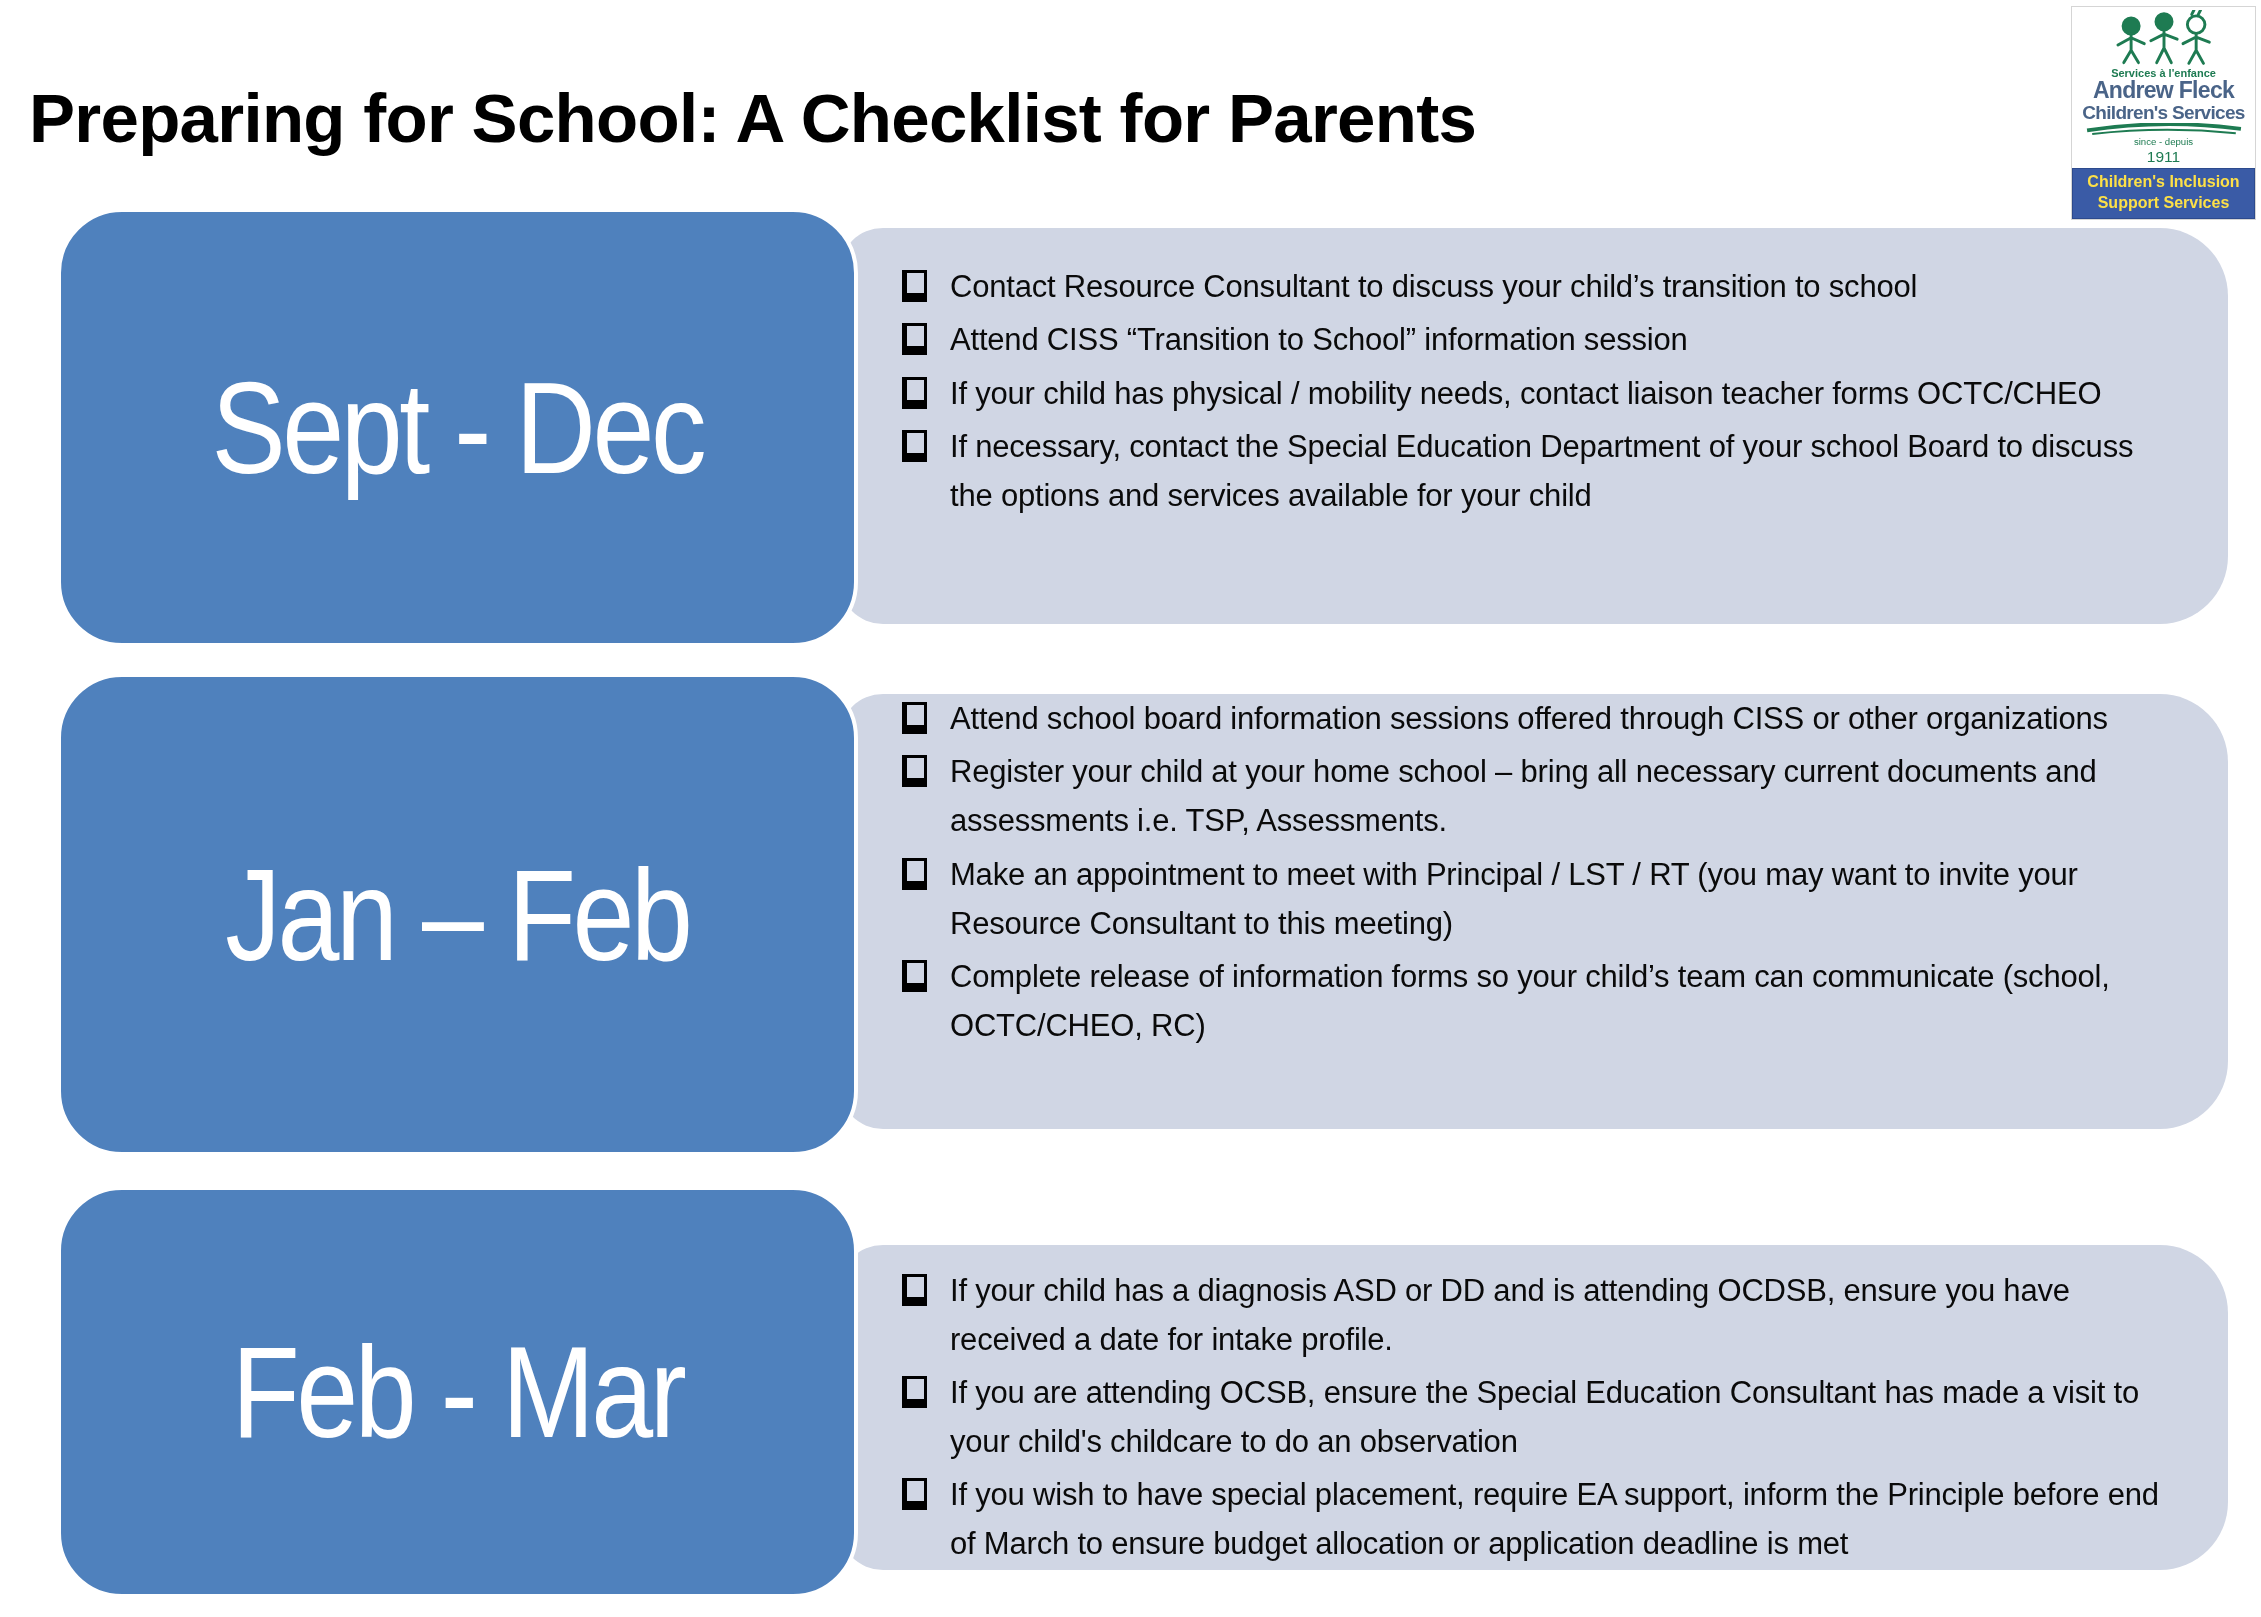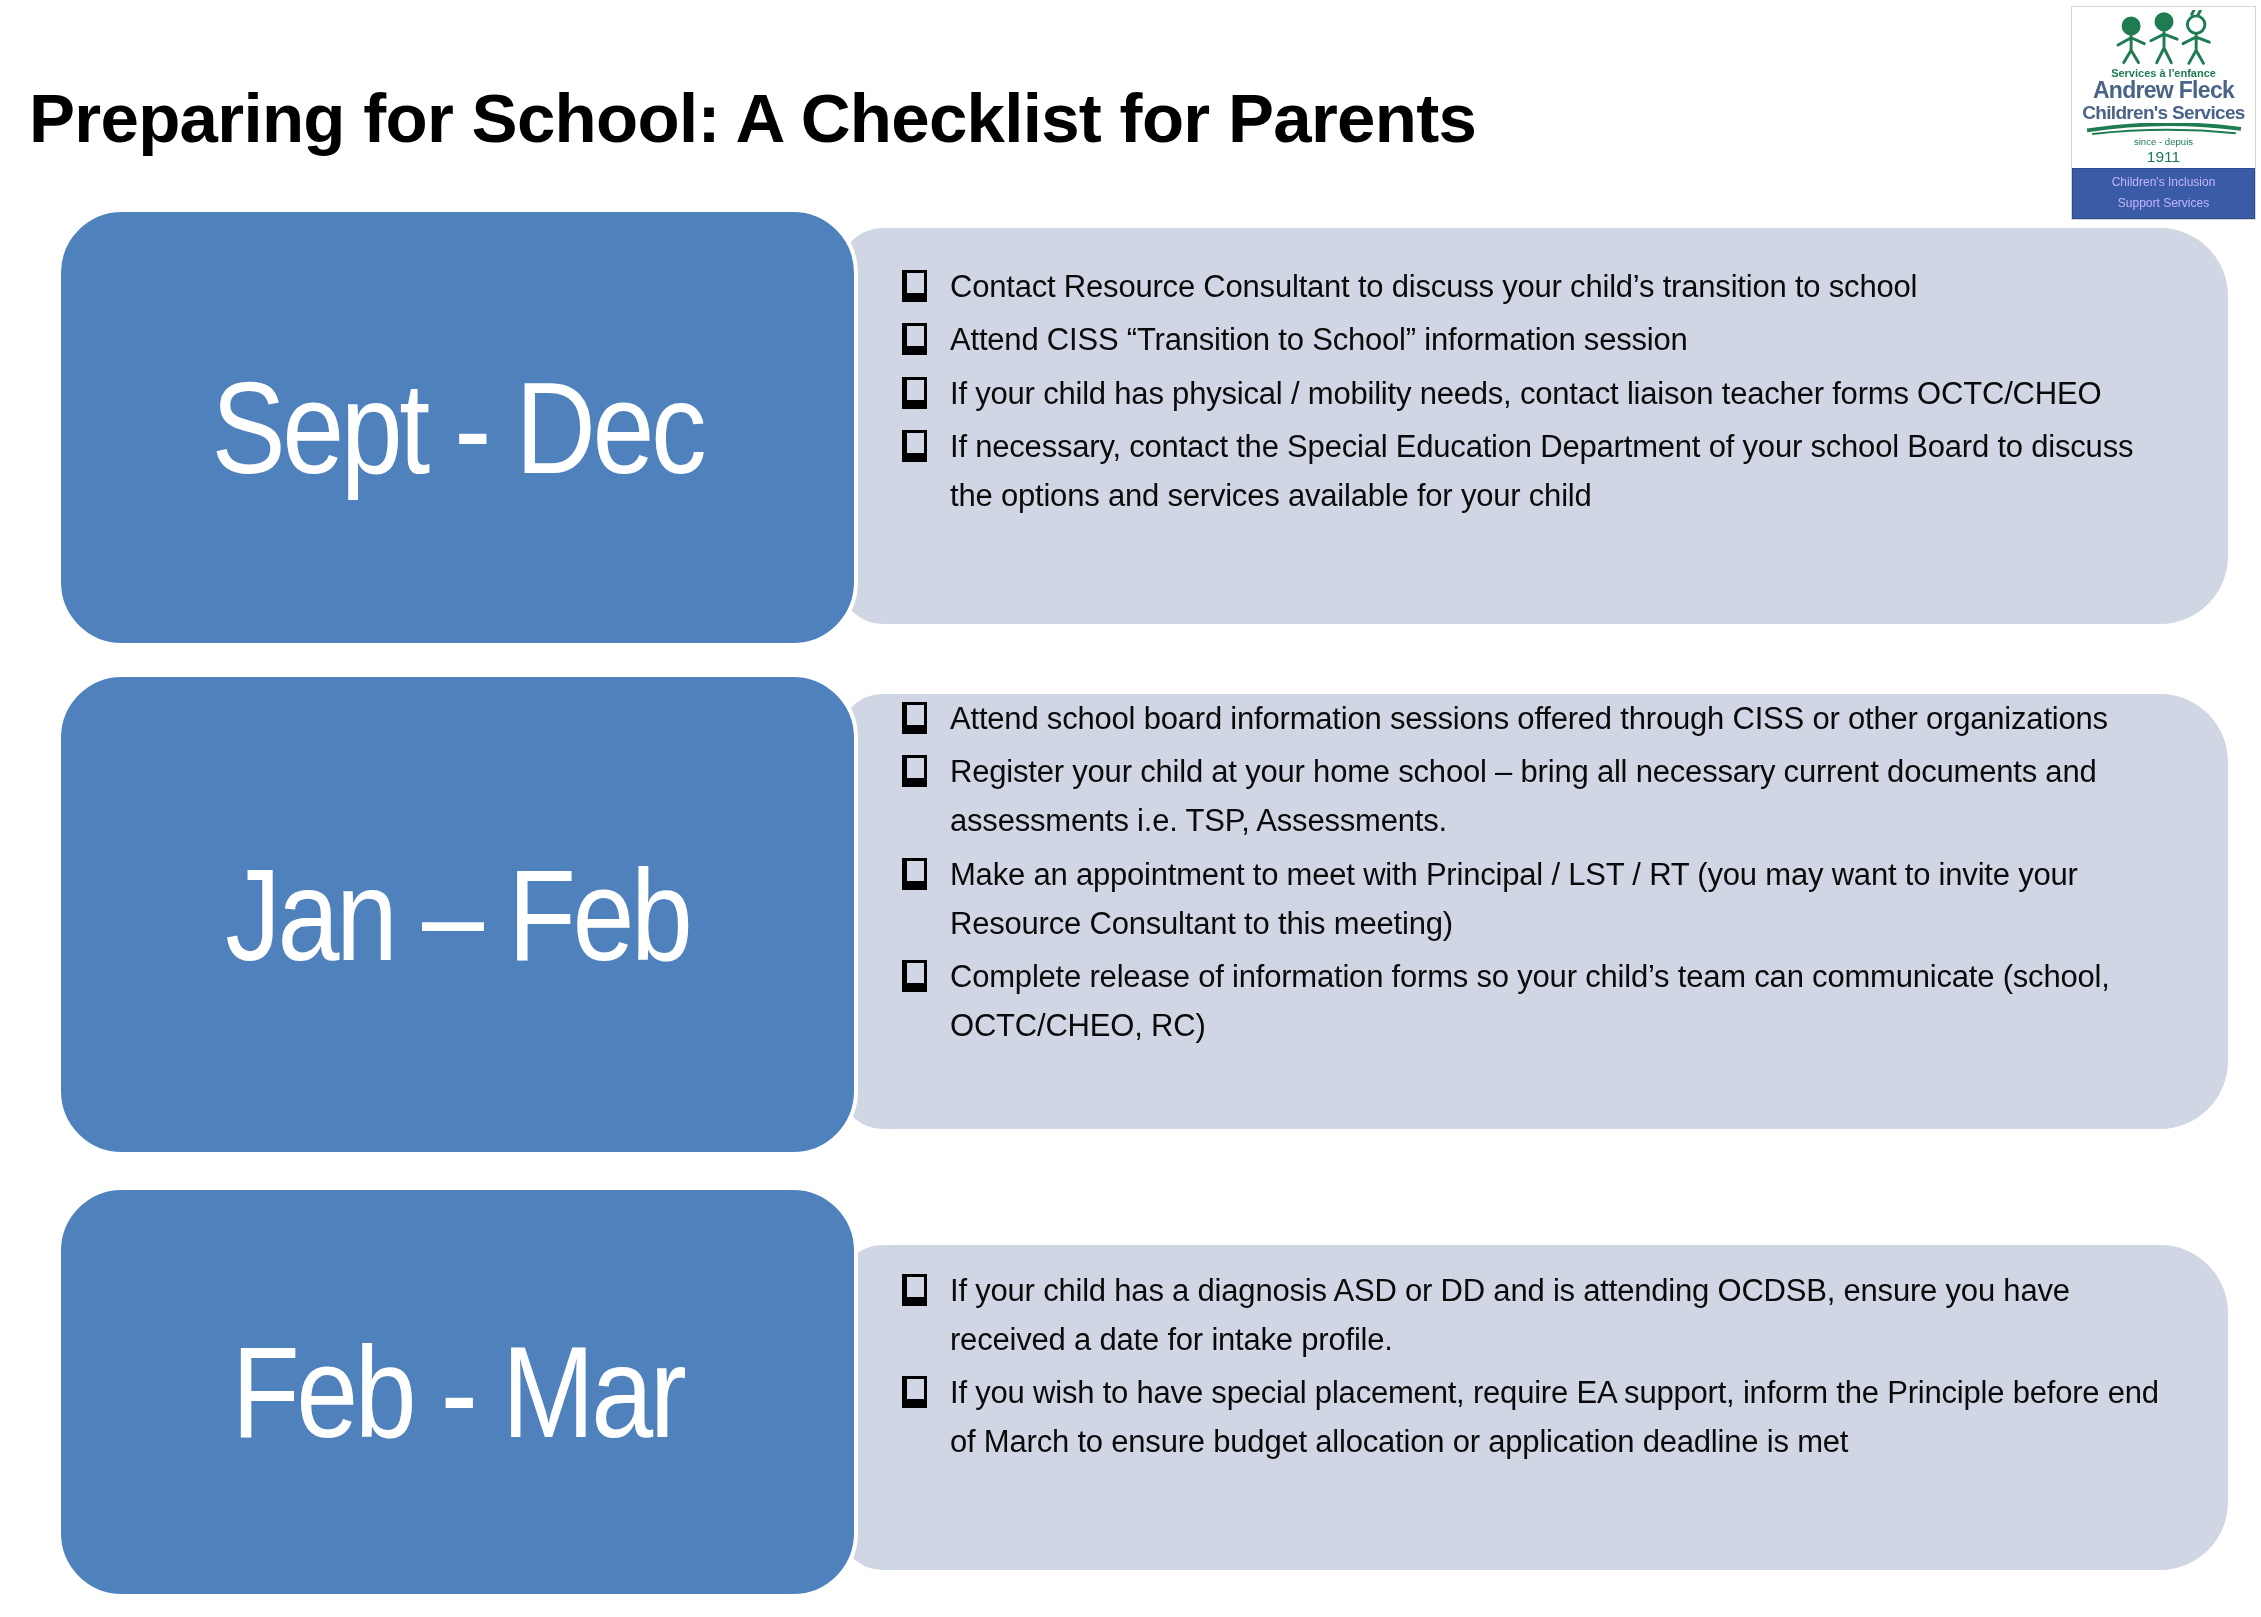--- a/index.html
+++ b/index.html
@@ -47,22 +47,22 @@
     text-align:center;z-index:3;
   }
   .logo-kids{display:block;margin:2.9px auto 0 auto;}
   .logo-top{font-size:11px;color:#1E7B52;font-weight:bold;line-height:12.5px;}
   .logo-name1{font-size:23px;color:#4A6488;font-weight:bold;line-height:23.5px;letter-spacing:-0.7px;}
   .logo-name2{font-size:19px;color:#4A6488;font-weight:bold;line-height:20px;letter-spacing:-0.7px;}
   .logo-swoosh{display:block;margin:0.7px auto;}
   .logo-since{font-size:9.6px;color:#1E7B52;line-height:10.3px;}
   .logo-year{font-size:15.5px;color:#1E7B52;line-height:17px;margin-bottom:3.7px;}
   .logo-banner{
-    background:#3A5BA6;border:1.5px solid #2d4a8d;color:#c4b5fd;
-    font-weight:normal;font-size:12px;line-height:20.6px;padding:2.9px 1.5px 4.4px 1.5px;
+    background:#3A5BA6;border:1.5px solid #2d4a8d;color:#fde047;
+    font-weight:bold;font-size:16px;line-height:20.6px;padding:2.9px 1.5px 4.4px 1.5px;
   }
 </style>
 </head>
 <body>
 
 <div class="page-title">Preparing for School: A Checklist for Parents</div>
 
 <div class="logo">
   <svg class="logo-kids" width="110" height="57" viewBox="0 0 150 78">
     <g stroke="#1E7B52" stroke-width="4" fill="none" stroke-linecap="round">
@@ -134,19 +134,23 @@
   <span class="boxlabel">Jan – Feb</span>
 </div>
 
 <div class="panel" style="top:1245px;height:325px;padding-top:20.6px;">
   <div class="item">
     <span class="cb"></span>
     <span class="itxt">If your child has a diagnosis ASD or DD and is attending OCDSB, ensure you have received a date for intake profile.</span>
   </div>
   <div class="item">
     <span class="cb"></span>
+    <span class="itxt">If you are attending OCSB, ensure  the  Special Education Consultant has made a visit to your child's childcare to do an observation</span>
+  </div>
+  <div class="item">
+    <span class="cb"></span>
     <span class="itxt">If you wish to have special placement, require EA support, inform the Principle before end of March to ensure budget allocation or application deadline is met</span>
   </div>
 </div>
 <div class="bluebox" style="top:1186px;height:412px;">
   <span class="boxlabel">Feb - Mar</span>
 </div>
 
 
 </body></html>

